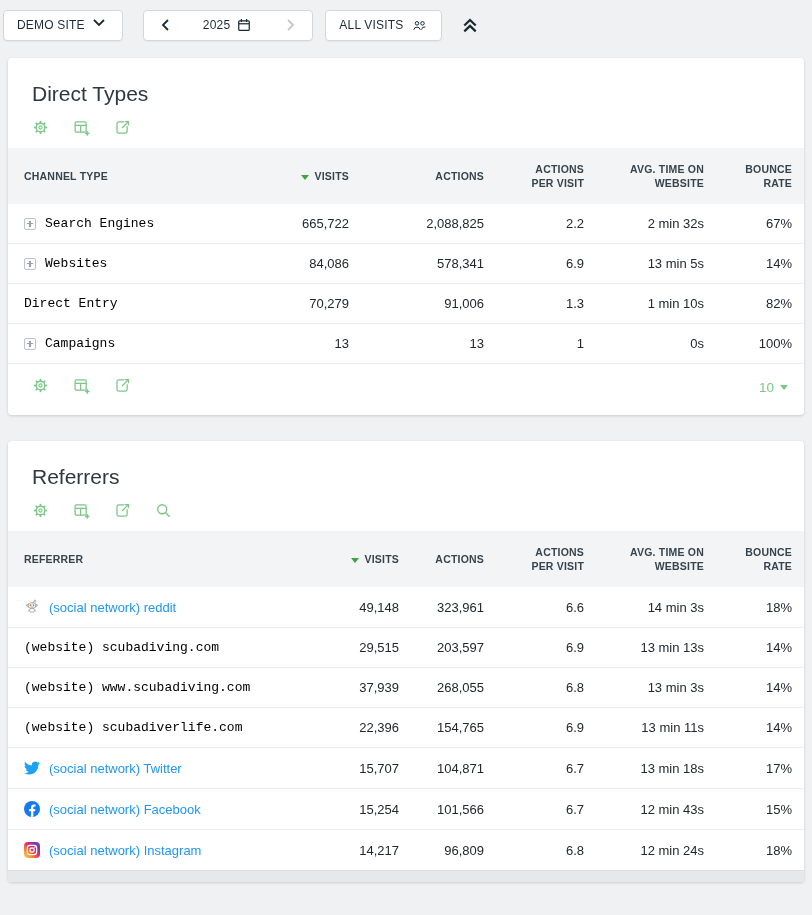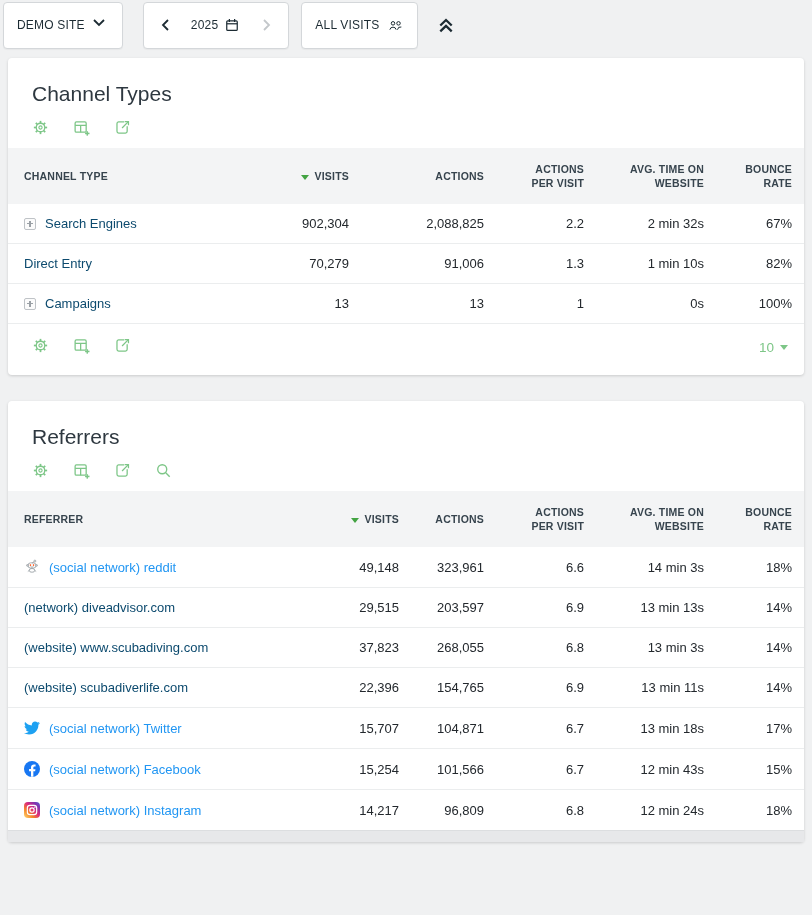--- a/index.html
+++ b/index.html
@@ -7,25 +7,25 @@
   body {
     width:812px; height:915px; overflow:hidden;
     background:#f0f1f2;
     font-family:"Liberation Sans", sans-serif;
     color:#23282d;
   }
   
   .topbar { display:flex; align-items:center; padding:6px 0 0 3px; height:44px; }
   .btn {
     background:#fff; border:1px solid #d4d7da; border-radius:4px;
-    height:47px; display:inline-flex; align-items:center; gap:8px;
+    height:31px; display:inline-flex; align-items:center; gap:8px;
     padding:0 13px; font-size:12px; letter-spacing:.2px; color:#1c2b33;
     box-shadow:0 1px 1px rgba(0,0,0,.04); cursor:pointer; white-space:nowrap;justify-content:center;
   }
-  .date-group { margin-left:20px; padding:0 9px; gap:4px; }
+  .date-group { margin-left:20px; padding:0 9px; gap:16px; }
   .date-group .nav-seg { display:inline-flex; align-items:center; padding:0 8px; height:100%; }
   .date-label { display:inline-flex; align-items:center; gap:7px; padding:0 10px; }
   .segment-btn { margin-left:12px; }
   .collapse-btn { margin-left:16px; background:none; border:none; cursor:pointer; padding:4px; display:inline-flex; }
   
   .card {
     margin:0 8px; background:#fff; border-radius:4px;
     box-shadow:0 1px 3px rgba(0,0,0,.16);
   }
   .card-1 { margin-top:14px; }
@@ -48,21 +48,21 @@
   tbody td {
     font-size:13px; padding:12px 0; text-align:right;
     border-top:1px solid #ebedee; color:#23282d; line-height:15px;
     white-space:nowrap; overflow:hidden;
   }
   tbody tr:first-child td { border-top:none; }
   tbody td.dim-col { text-align:left; padding-left:16px; }
   td.bounce-col, th.bounce-col { padding-right:12px; }
   .dim-inner { display:flex; align-items:center; gap:9px; }
   .row-link { color:#2196f3; text-decoration:none; cursor:pointer; }
-  .plain-label { color:#0c4a6e; }
+  .plain-label { color:#000000;font-family:Liberation Mono, monospace; }
   
   .expand-box {
     position:relative; width:12px; height:12px; flex:0 0 12px;
     border:1px solid #bfc3c7; border-radius:2px; background:#fbfbfb; cursor:pointer;
   }
   .expand-box::before, .expand-box::after { content:""; position:absolute; background:#9aa0a5; }
   .expand-box::before { left:2px; right:2px; top:50%; height:1.4px; margin-top:-0.7px; }
   .expand-box::after  { top:2px; bottom:2px; left:50%; width:1.4px; margin-left:-0.7px; }
   
   .sort-caret {
@@ -133,21 +133,21 @@
 
   <button class="collapse-btn">
     <svg viewBox="0 0 14 14" width="16" height="16" fill="none" stroke="#1c2b33" stroke-width="2">
       <path d="M2 7.4 L7 2.6 L12 7.4"></path>
         <path d="M2 12.6 L7 7.8 L12 12.6"></path>
     </svg>
   </button>
 </div>
 
 <div class="card card-1">
-  <h2 class="card-title">Channel Types</h2>
+  <h2 class="card-title">Direct Types</h2>
 
   <div class="widget-icons">
     <span class="wicon">
       <svg viewBox="0 0 20 20" width="17" height="17" fill="none" stroke="#7dc687">
         <circle cx="10" cy="10" r="5" stroke-width="1.5"></circle>
           <circle cx="10" cy="10" r="1.9" stroke-width="1.3"></circle>
         <g stroke-width="2">
           <line x1="15.2" y1="10" x2="17.8" y2="10"></line>
             <line x1="13.68" y1="13.68" x2="15.52" y2="15.52"></line>
           <line x1="10" y1="15.2" x2="10" y2="17.8"></line>
@@ -208,25 +208,38 @@
       </tr>
     </thead>
     <tbody>
       <tr>
         <td class="dim-col">
             <span class="dim-inner">
               <span class="expand-box"></span>
               <span class="plain-label">Search Engines</span>
             </span>
           </td>
-        <td>902,304</td>
+        <td>665,722</td>
         <td>2,088,825</td>
         <td>2.2</td>
         <td>2 min 32s</td>
         <td class="bounce-col">67%</td>
+      </tr>
+      <tr>
+        <td class="dim-col">
+            <span class="dim-inner">
+              <span class="expand-box"></span>
+              <span class="plain-label">Websites</span>
+            </span>
+          </td>
+        <td>84,086</td>
+        <td>578,341</td>
+        <td>6.9</td>
+        <td>13 min 5s</td>
+        <td class="bounce-col">14%</td>
       </tr>
       <tr>
         <td class="dim-col">
             <span class="dim-inner">
               <span class="plain-label">Direct Entry</span>
             </span>
           </td>
         <td>70,279</td>
         <td>91,006</td>
         <td>1.3</td>
@@ -392,36 +405,36 @@
           </td>
         <td>49,148</td>
         <td>323,961</td>
         <td>6.6</td>
         <td>14 min 3s</td>
         <td class="bounce-col">18%</td>
       </tr>
       <tr>
         <td class="dim-col">
             <span class="dim-inner">
-              <span class="plain-label">(network) diveadvisor.com</span>
+              <span class="plain-label">(website) scubadiving.com</span>
             </span>
           </td>
         <td>29,515</td>
         <td>203,597</td>
         <td>6.9</td>
         <td>13 min 13s</td>
         <td class="bounce-col">14%</td>
       </tr>
       <tr>
         <td class="dim-col">
             <span class="dim-inner">
               <span class="plain-label">(website) www.scubadiving.com</span>
             </span>
           </td>
-        <td>37,823</td>
+        <td>37,939</td>
         <td>268,055</td>
         <td>6.8</td>
         <td>13 min 3s</td>
         <td class="bounce-col">14%</td>
       </tr>
       <tr>
         <td class="dim-col">
             <span class="dim-inner">
               <span class="plain-label">(website) scubadiverlife.com</span>
             </span>

